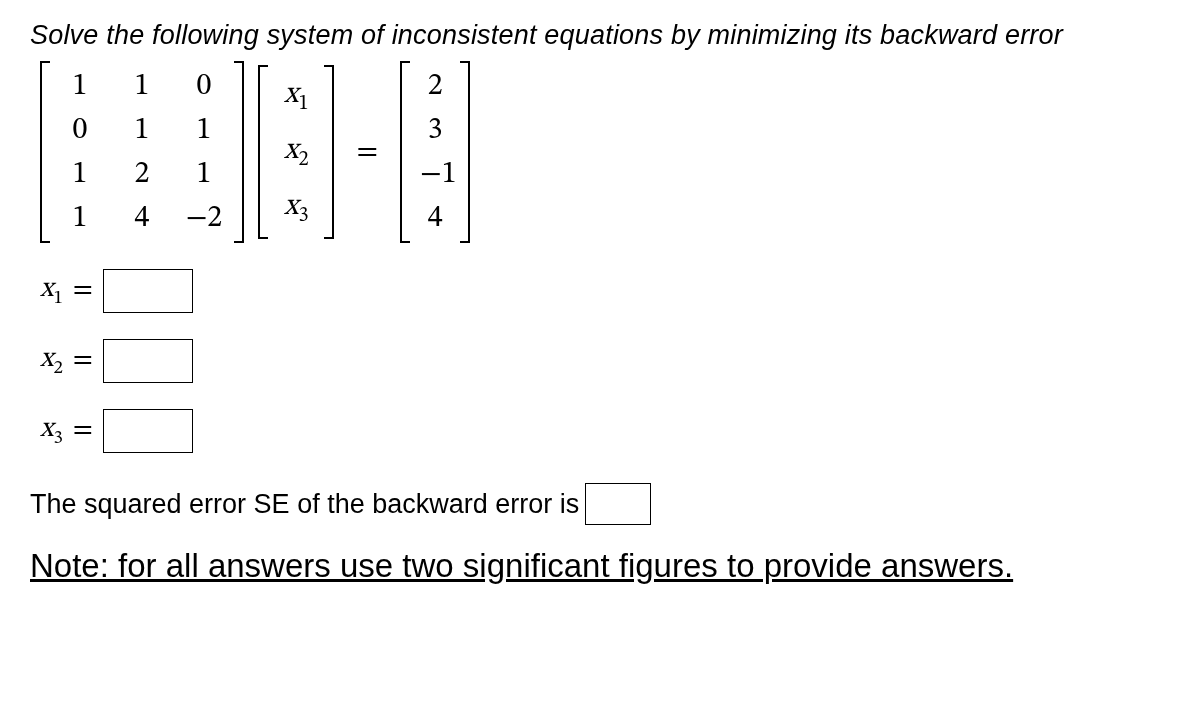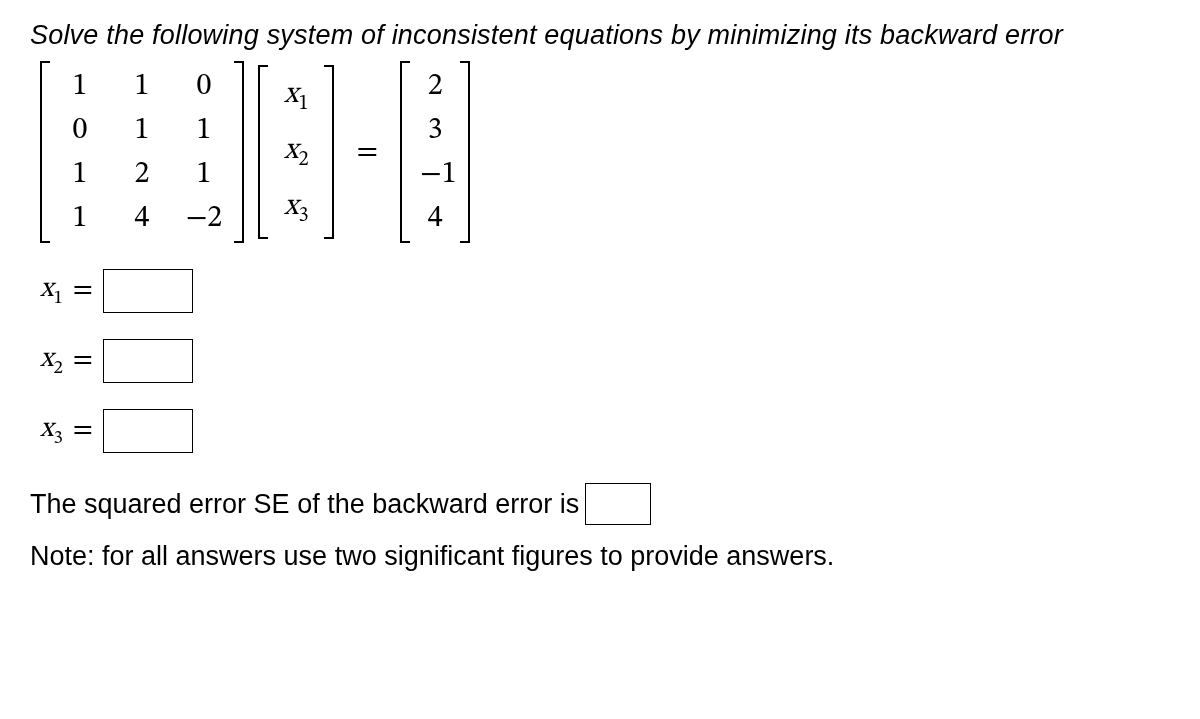--- a/index.html
+++ b/index.html
@@ -90,22 +90,23 @@
       height: 42px;
     }
     .se-line {
       display: flex;
       align-items: center;
       margin-top: 30px;
       font-size: 27px;
       gap: 6px;
     }
     .note {
-      margin-top: 16px;
-      font-size: 27px;
+      margin-top: 22px;
+      font-size: 33px;
+      text-decoration: underline;
     }
   </style>
 </head>
 <body>
 
 <div class="prompt">Solve the following system of inconsistent equations by minimizing its backward error</div>
 
 <div class="equation-row">
 
   <div class="bracket">

